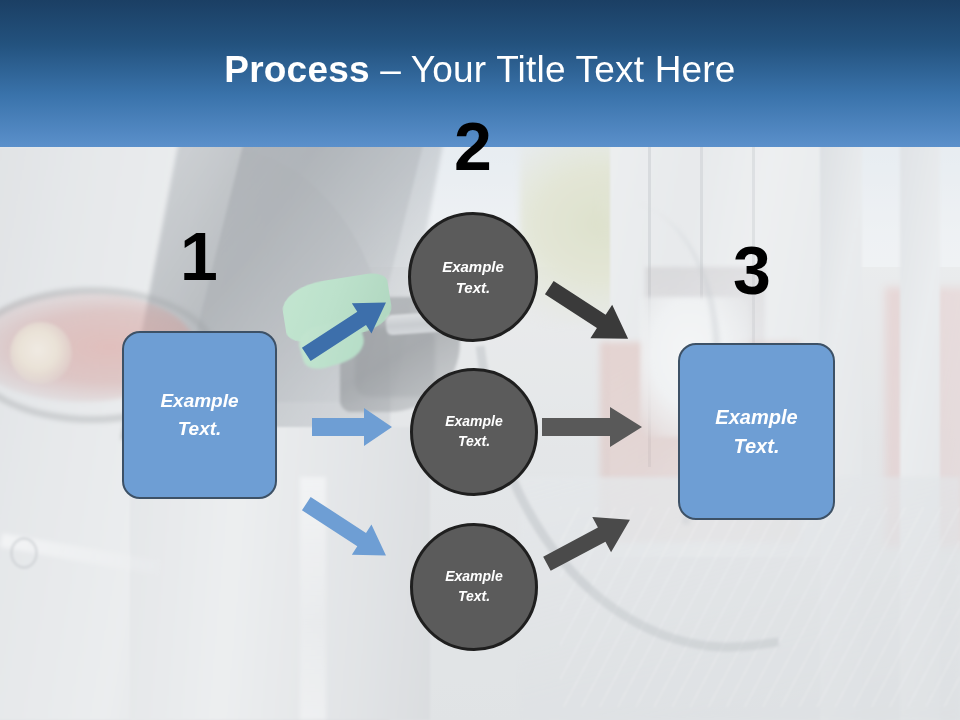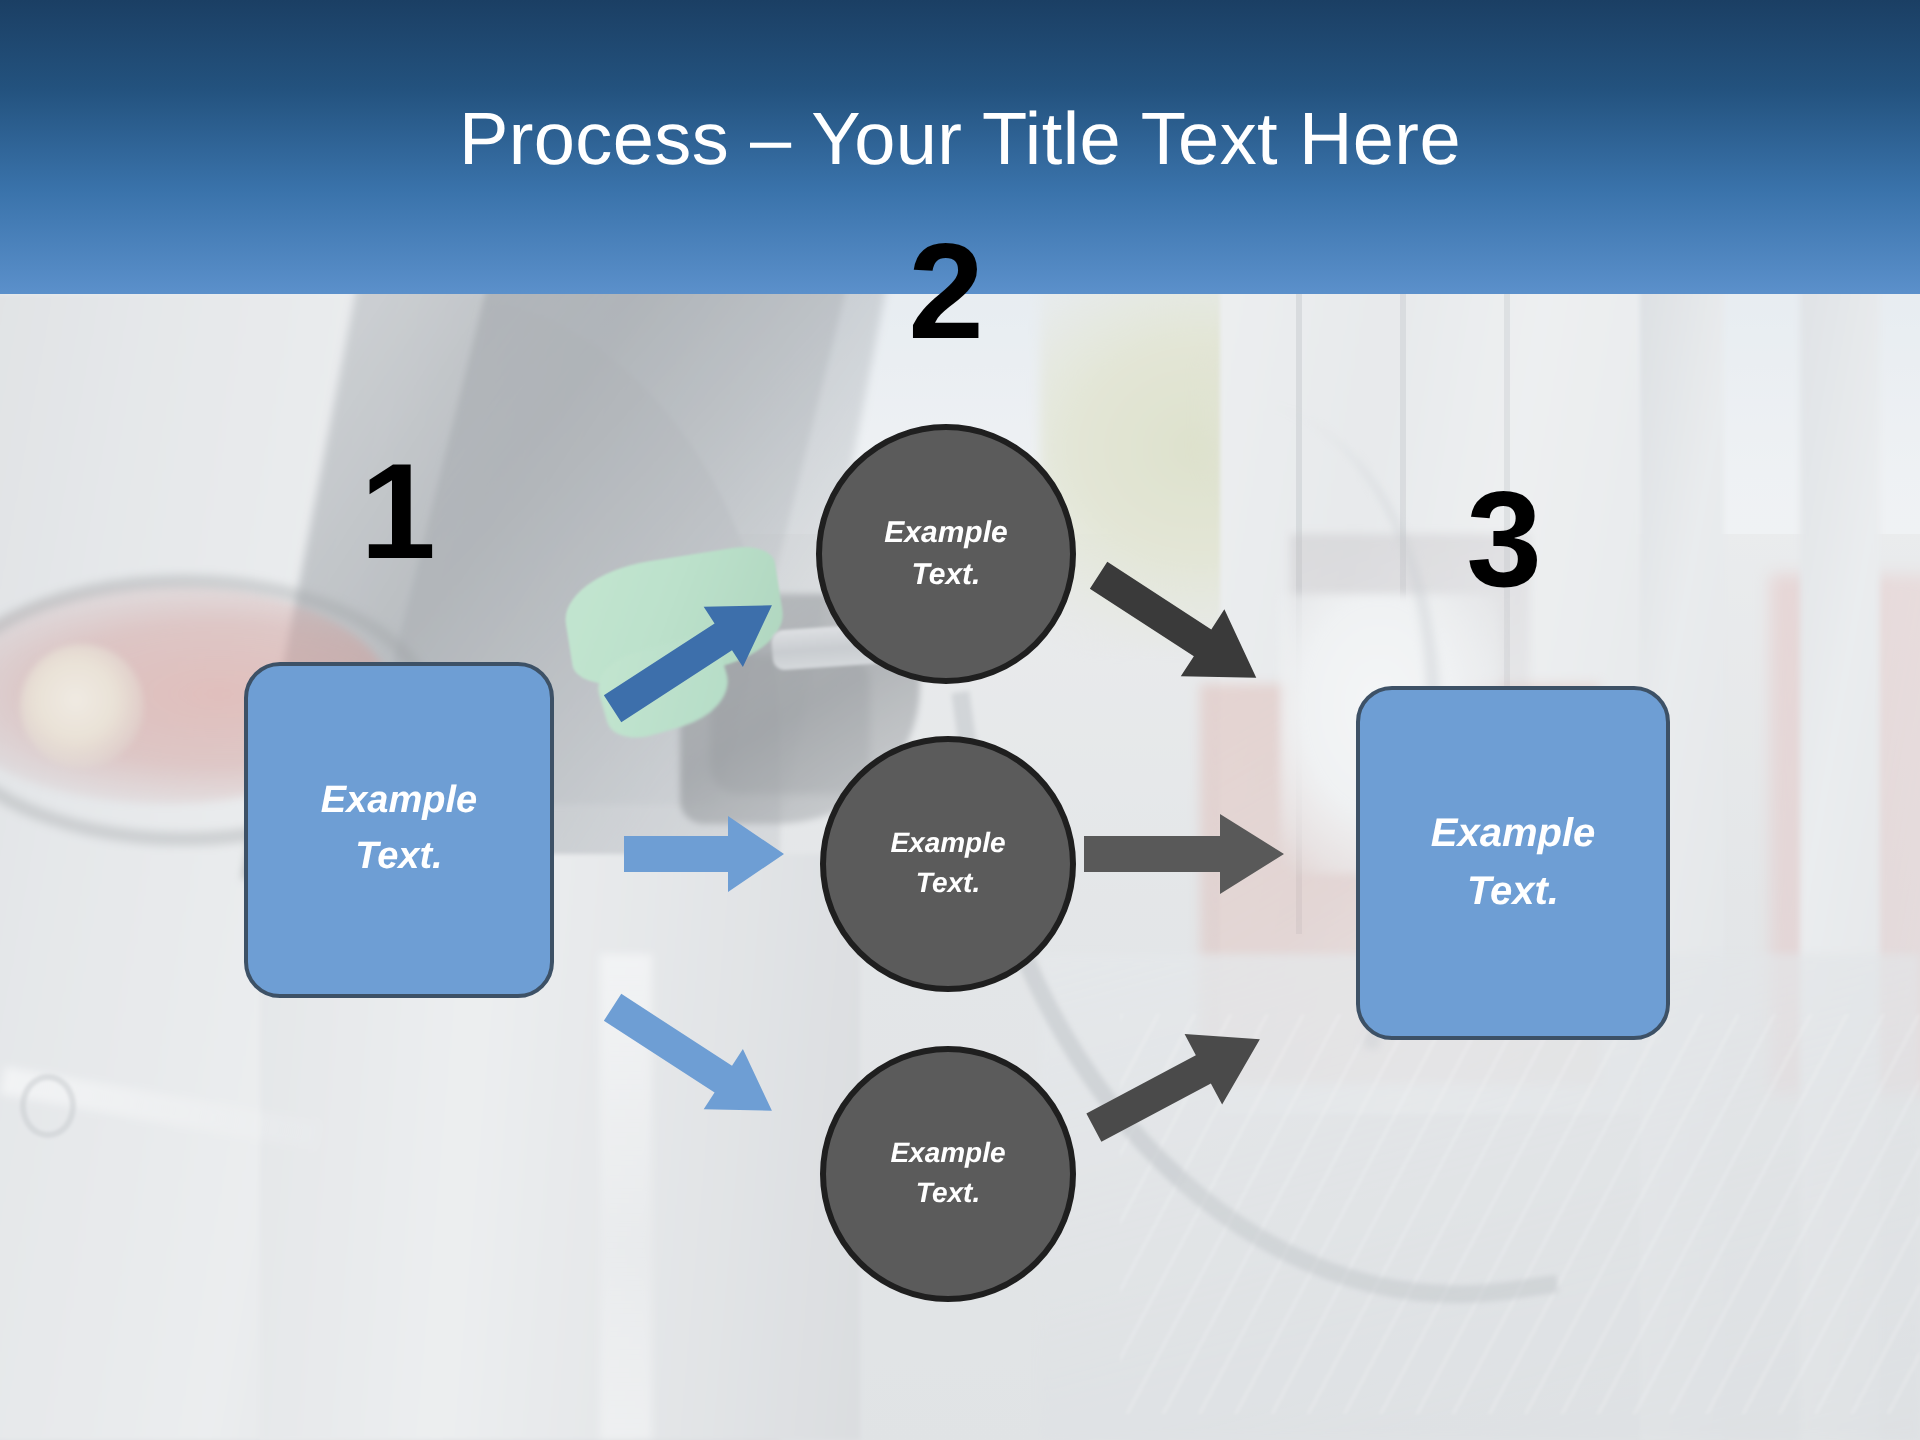--- a/index.html
+++ b/index.html
@@ -235,21 +235,21 @@
     left: 0;
     top: 48px;
     width: 960px;
     text-align: center;
     color: #ffffff;
     font-size: 37px;
     line-height: 44px;
     letter-spacing: 0.2px;
     white-space: nowrap;
   }
-  .title .t-bold { font-weight: normal; }
+  .title .t-bold { font-weight: bold; }
   .title .t-light { font-weight: normal; margin-top: 26px; }
 
   
   .step-num {
     position: absolute;
     color: #000000;
     font-weight: bold;
     font-size: 68px;
     line-height: 68px;
     text-align: center;

